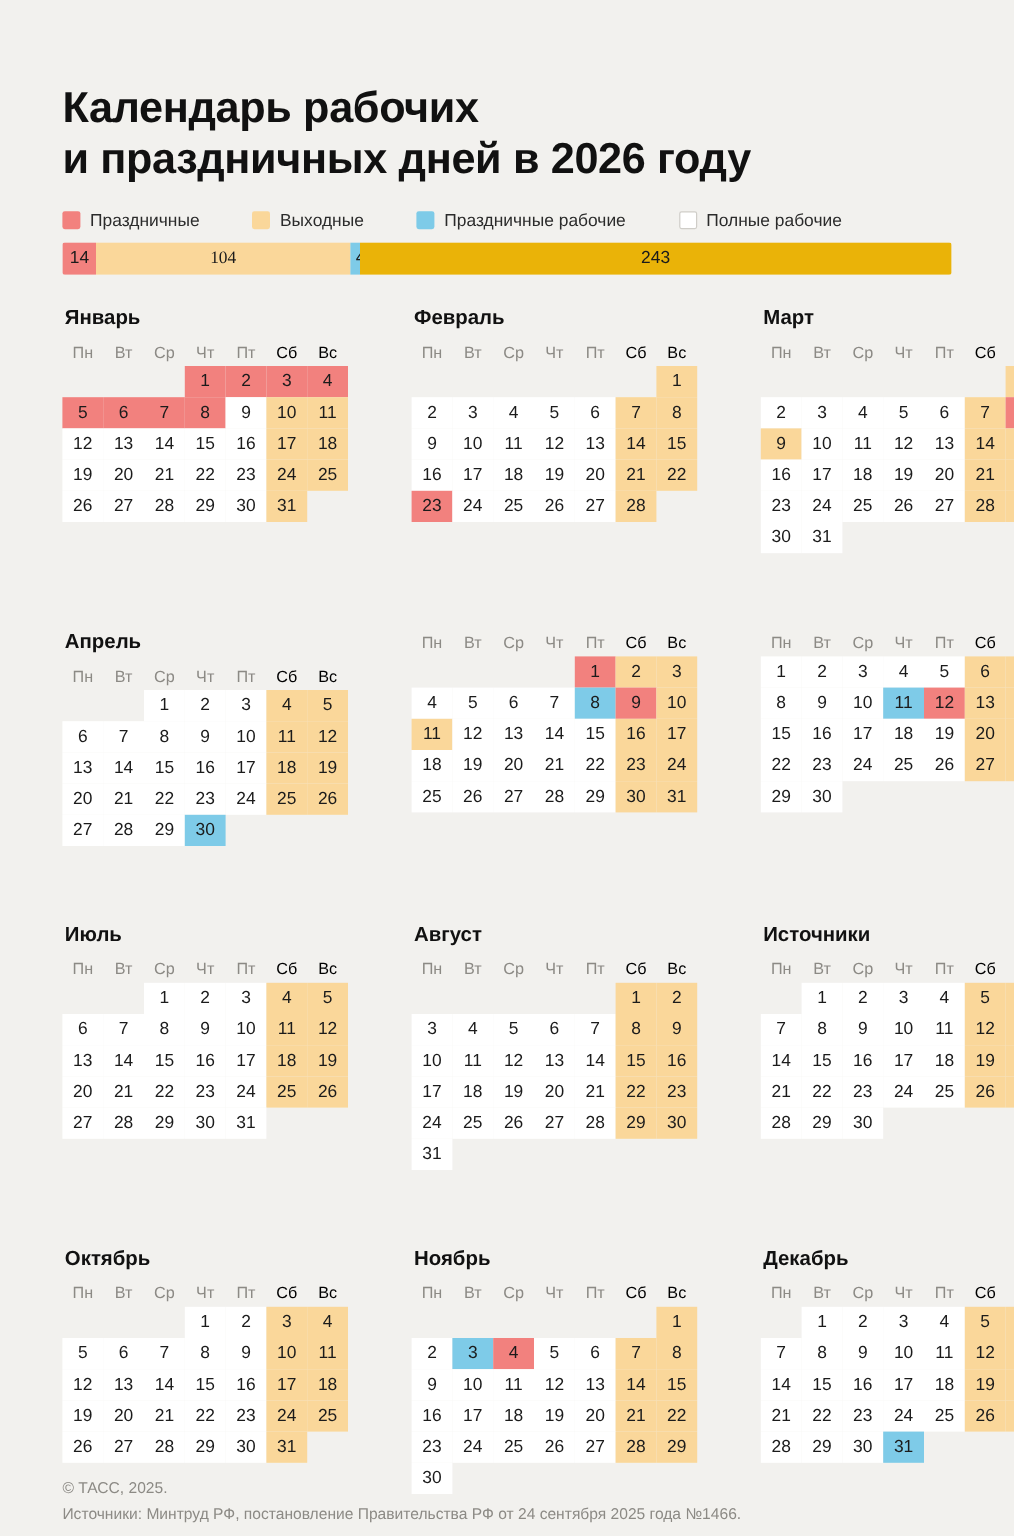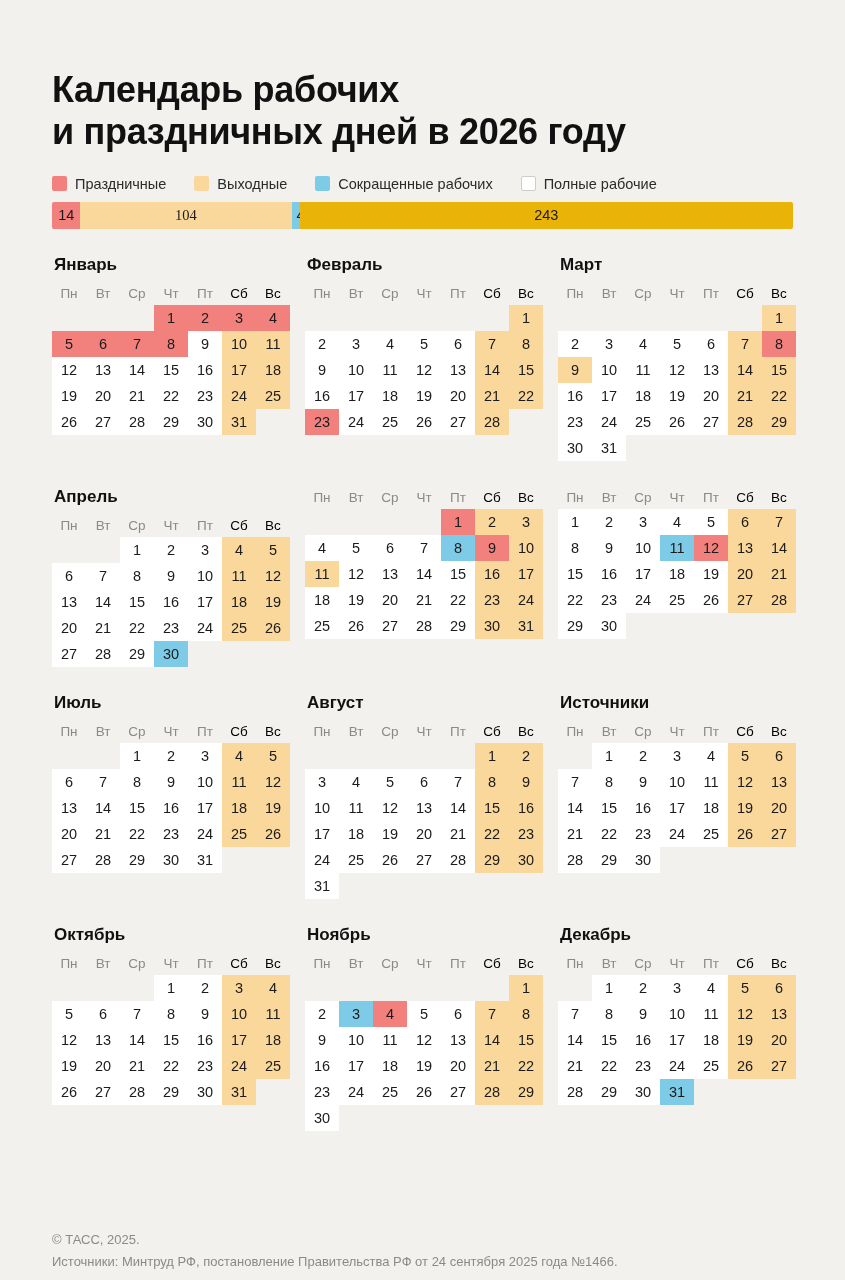--- a/index.html
+++ b/index.html
@@ -26,21 +26,21 @@
     margin: 0 0 22px 0;
     letter-spacing: -0.3px;
     color: #111111;
   }
   h1.title .line { display: block; }
 
   
   .legend {
     display: flex;
     align-items: flex-start;
-    gap: 28px;
+    gap: 44px;
     margin: 0 0 10px 0;
     flex-wrap: nowrap;
   }
   .legend-item {
     display: flex;
     align-items: center;
     gap: 8px;
     font-size: 14.5px;
     color: #2b2b2b;
   }
@@ -77,20 +77,21 @@
   .summary-seg.short { background: #7ecbe8; justify-content: flex-start; }
   .summary-seg.short span { padding-left: 5px; }
   .summary-seg.work { background: #eab308; }
 
   
   .months {
     display: grid;
     grid-template-columns: repeat(3, 253px);
     column-gap: 0px;
     row-gap: 0px;
+    gap: 38px;
   }
   .month { width: 253px; margin-bottom: 26px; }
   .month-name {
     font-size: 17px;
     font-weight: 700;
     margin: 0 0 8px 2px;
     color: #111111;
   }
   .dow-row, .week-row {
     display: grid;
@@ -145,21 +146,21 @@
       <div class="legend-item">
         <span class="legend-swatch" style="background: rgb(242, 129, 126);"></span>
         <span>Праздничные</span>
       </div>
       <div class="legend-item">
         <span class="legend-swatch" style="background: rgb(250, 215, 154);"></span>
         <span>Выходные</span>
       </div>
       <div class="legend-item">
         <span class="legend-swatch" style="background: rgb(126, 203, 232);"></span>
-        <span>Сокращенные рабочих</span>
+        <span>Праздничные рабочие</span>
       </div>
       <div class="legend-item">
         <span class="legend-swatch outline" style="background: rgb(255, 255, 255);"></span>
         <span>Полные рабочие</span>
       </div>
     </div>
 
   <div class="summary-bar" id="summary-bar">
       <div class="summary-seg holidays" style="flex: 0 0 3.83562%;">
         <span>14</span>

